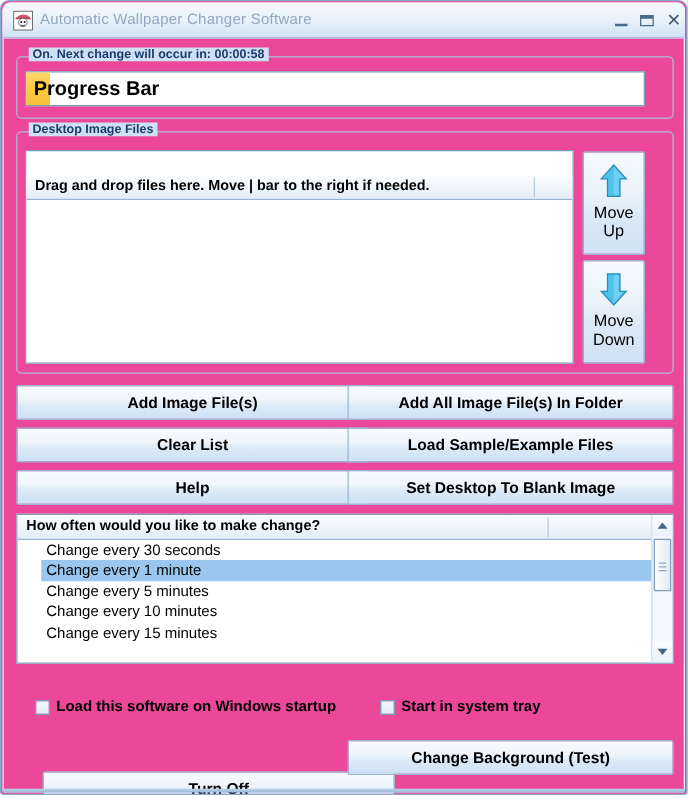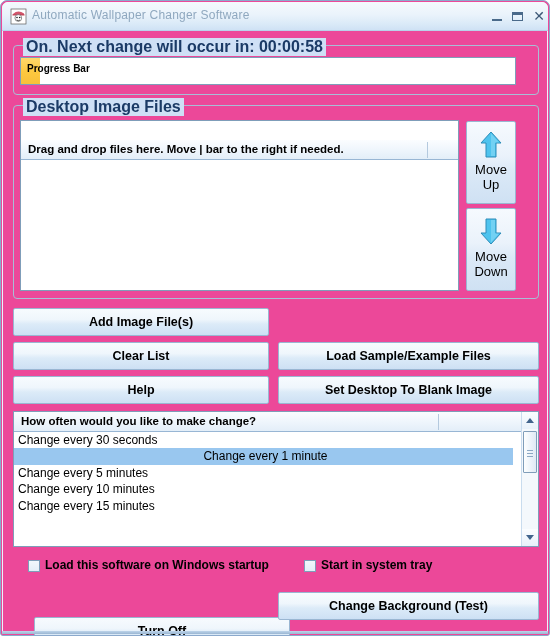--- a/index.html
+++ b/index.html
@@ -99,21 +99,21 @@
     box-sizing: border-box;
     border: 1px solid #a8bed6;
     border-radius: 4px;
   }
   .group-title {
     position: absolute;
     top: -8px;
     left: 9px;
     padding: 0 3px;
     background: #cfe0f6;
-    font-size: 16px;
+    font-size: 10px;
     font-weight: bold;
     color: #1b3a66;
     white-space: nowrap;
   }
 
   
   .progress-outer {
     position: absolute;
     left: 19px; top: 56px;
     width: 496px; height: 28px;
@@ -124,21 +124,21 @@
   .progress-fill {
     position: absolute;
     left: 0; top: 0;
     height: 100%;
     width: 19px;
     background: linear-gradient(to bottom, #ffd86b 0%, #fdc83f 55%, #f8c03a 100%);
   }
   .progress-label {
     position: absolute;
     left: 6px; top: 5px;
-    font-size: 10px;
+    font-size: 16px;
     font-weight: bold;
     color: #000000;
     white-space: nowrap;
   }
 
   
   .filelist {
     position: absolute;
     left: 19px; top: 119px;
     width: 439px; height: 171px;
@@ -213,31 +213,31 @@
     border: 1px solid #9ab6d2;
     border-radius: 2px;
     font-size: 12.5px;
     font-weight: bold;
     color: #000000;
     text-align: center;
     line-height: 26px;
     white-space: nowrap;
     cursor: default;
   }
-  .col-l { left: 12px;  width: 256px; }
+  .col-l { left: 12px;  width: 282px; }
   .col-r { left: 277px; width: 261px; }
   .row-1 { top: 307px; }
   .row-2 { top: 341px; }
   .row-3 { top: 375px; }
 
   
   .intervals {
     position: absolute;
     left: 12px; top: 410px;
-    width: 526px; height: 136px;
+    width: 526px; height: 120px;
     box-sizing: border-box;
     background: #ffffff;
     border: 1px solid #7f9db9;
     overflow: hidden;
   }
   .int-header {
     position: absolute;
     left: 0; top: 0;
     width: 100%; height: 20px;
     box-sizing: border-box;
@@ -265,26 +265,26 @@
   }
   .int-item {
     position: relative;
     height: 16.4px;
     font-size: 12px;
     color: #000000;
     padding-left: 4px;
     line-height: 16.4px;
     white-space: nowrap;
     cursor: default;
+    margin-left: 19px;
   }
   .int-item.selected {
     background: #99c7ef;
     width: 495px;
     font-weight: normal;
-    text-align: center;
   }
 
   
   .vscroll {
     position: absolute;
     right: 0; top: 0;
     width: 17px; height: 100%;
     background: #f4f8fc;
     border-left: 1px solid #c9dcee;
     box-sizing: border-box;
@@ -433,20 +433,21 @@
         <path d="M13 25.4 L21 16.6 L17 16.6 L17 3 L13 3 Z" fill="#8fdcf7" opacity="0.55"></path>
       </svg>
     </div>
     <div class="movebtn-label">
       <div>Move</div>
       <div>Down</div>
     </div>
   </div>
 
   <div class="abtn col-l row-1">Add Image File(s)</div>
+  <div class="abtn col-r row-1">Add All Image File(s) In Folder</div>
   <div class="abtn col-l row-2">Clear List</div>
   <div class="abtn col-r row-2">Load Sample/Example Files</div>
   <div class="abtn col-l row-3">Help</div>
   <div class="abtn col-r row-3">Set Desktop To Blank Image</div>
 
   <div class="intervals">
     <div class="int-header">
       <div class="int-header-label">How often would you like to make change?</div>
       <div class="int-col-divider"></div>
     </div>

